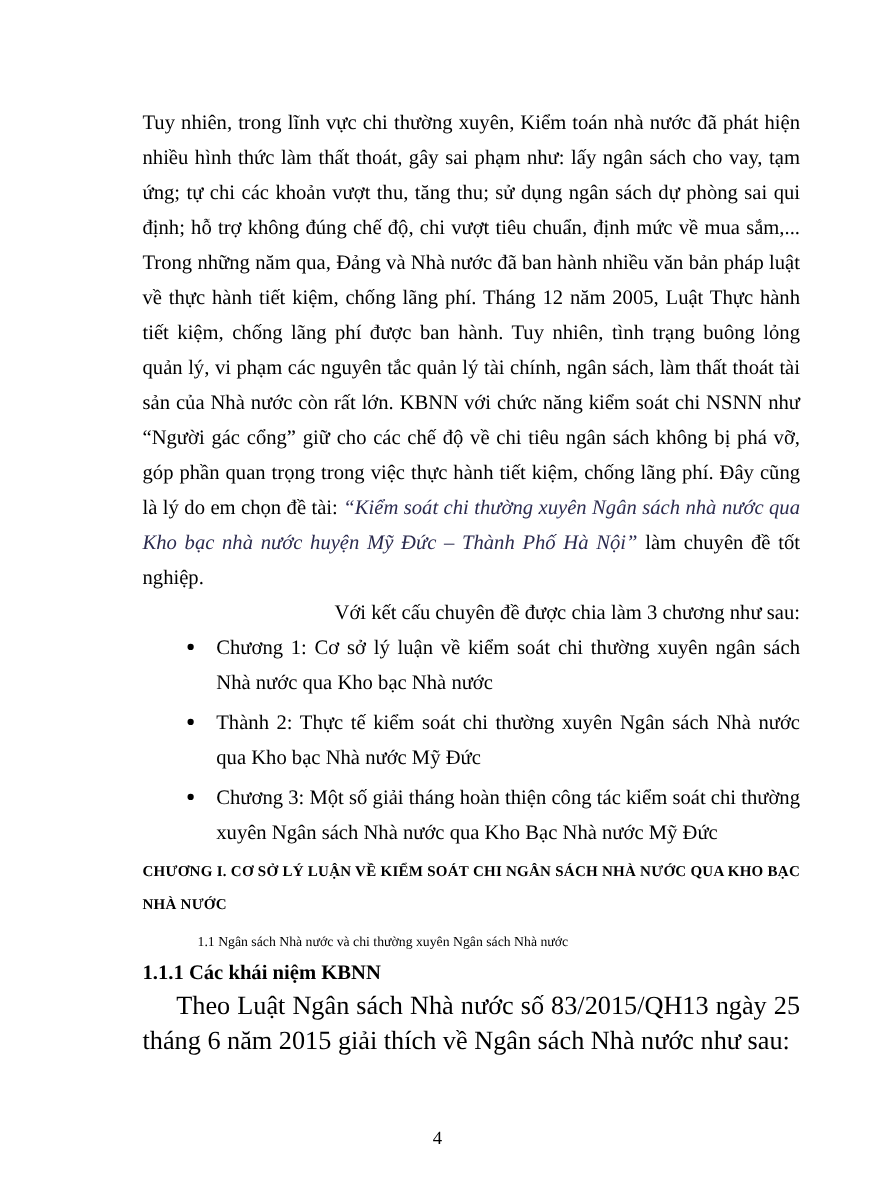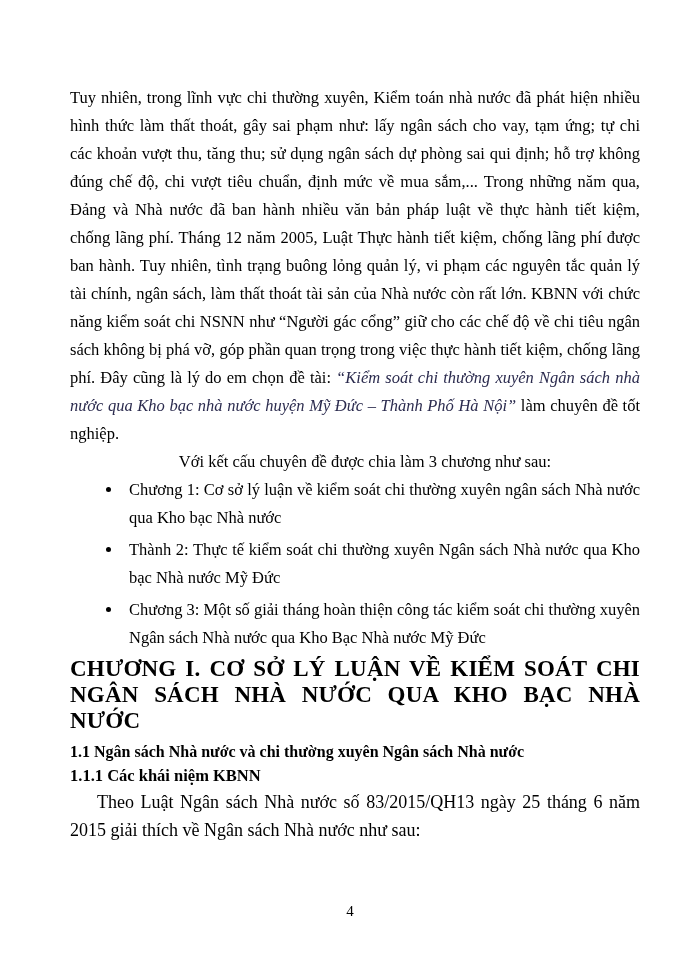--- a/index.html
+++ b/index.html
@@ -7,69 +7,70 @@
   body {
     font-family: "Liberation Serif", "DejaVu Serif", serif;
     color: #000;
   }
   .page {
     position: relative;
     width: 700px;
     height: 960px;
     margin: 0 auto;
     background: #ffffff;
-    padding: 84px 60px 0 70px;
+    padding: 84px 60px 0 114px;
     overflow: hidden;
   }
   .para {
     font-size: 16.5px;
     line-height: 28px;
     text-align: justify;
   }
   .single-line {
-    text-align: center;
+    text-align: right;
     margin-left: 20px;
   }
   .italic-quote {
     font-style: italic;
     color: #2b2b4e;
   }
   ul.chapter-list {
     list-style: disc outside;
     padding-left: 53px;
     margin: 0;
   }
   ul.chapter-list li {
     font-size: 16.5px;
     line-height: 28px;
     text-align: justify;
     padding-left: 6px;
     margin-bottom: 4px;
     font-family: Liberation Serif, serif;
   }
   h2.chapter-heading {
-    font-size: 23px;
+    font-size: 12px;
     font-weight: bold;
     line-height: 26px;
     text-align: justify;
     letter-spacing: 0.2px;
   }
   h3.section-heading {
     margin-top: 6px;
-    font-size: 16px;
-    font-weight: bold;
+    font-size: 11px;
+    font-weight: normal;
     line-height: 24px;
+    margin-left: 44px;
   }
   h4.subsection-heading {
     font-size: 16.5px;
     font-weight: bold;
     line-height: 24px;
   }
   .body-para {
-    font-size: 18px;
+    font-size: 21px;
     line-height: 28px;
     text-align: justify;
     text-indent: 27px;
   }
   .page-number {
     position: absolute;
     left: 0;
     right: 0;
     bottom: 40px;
     text-align: center;

